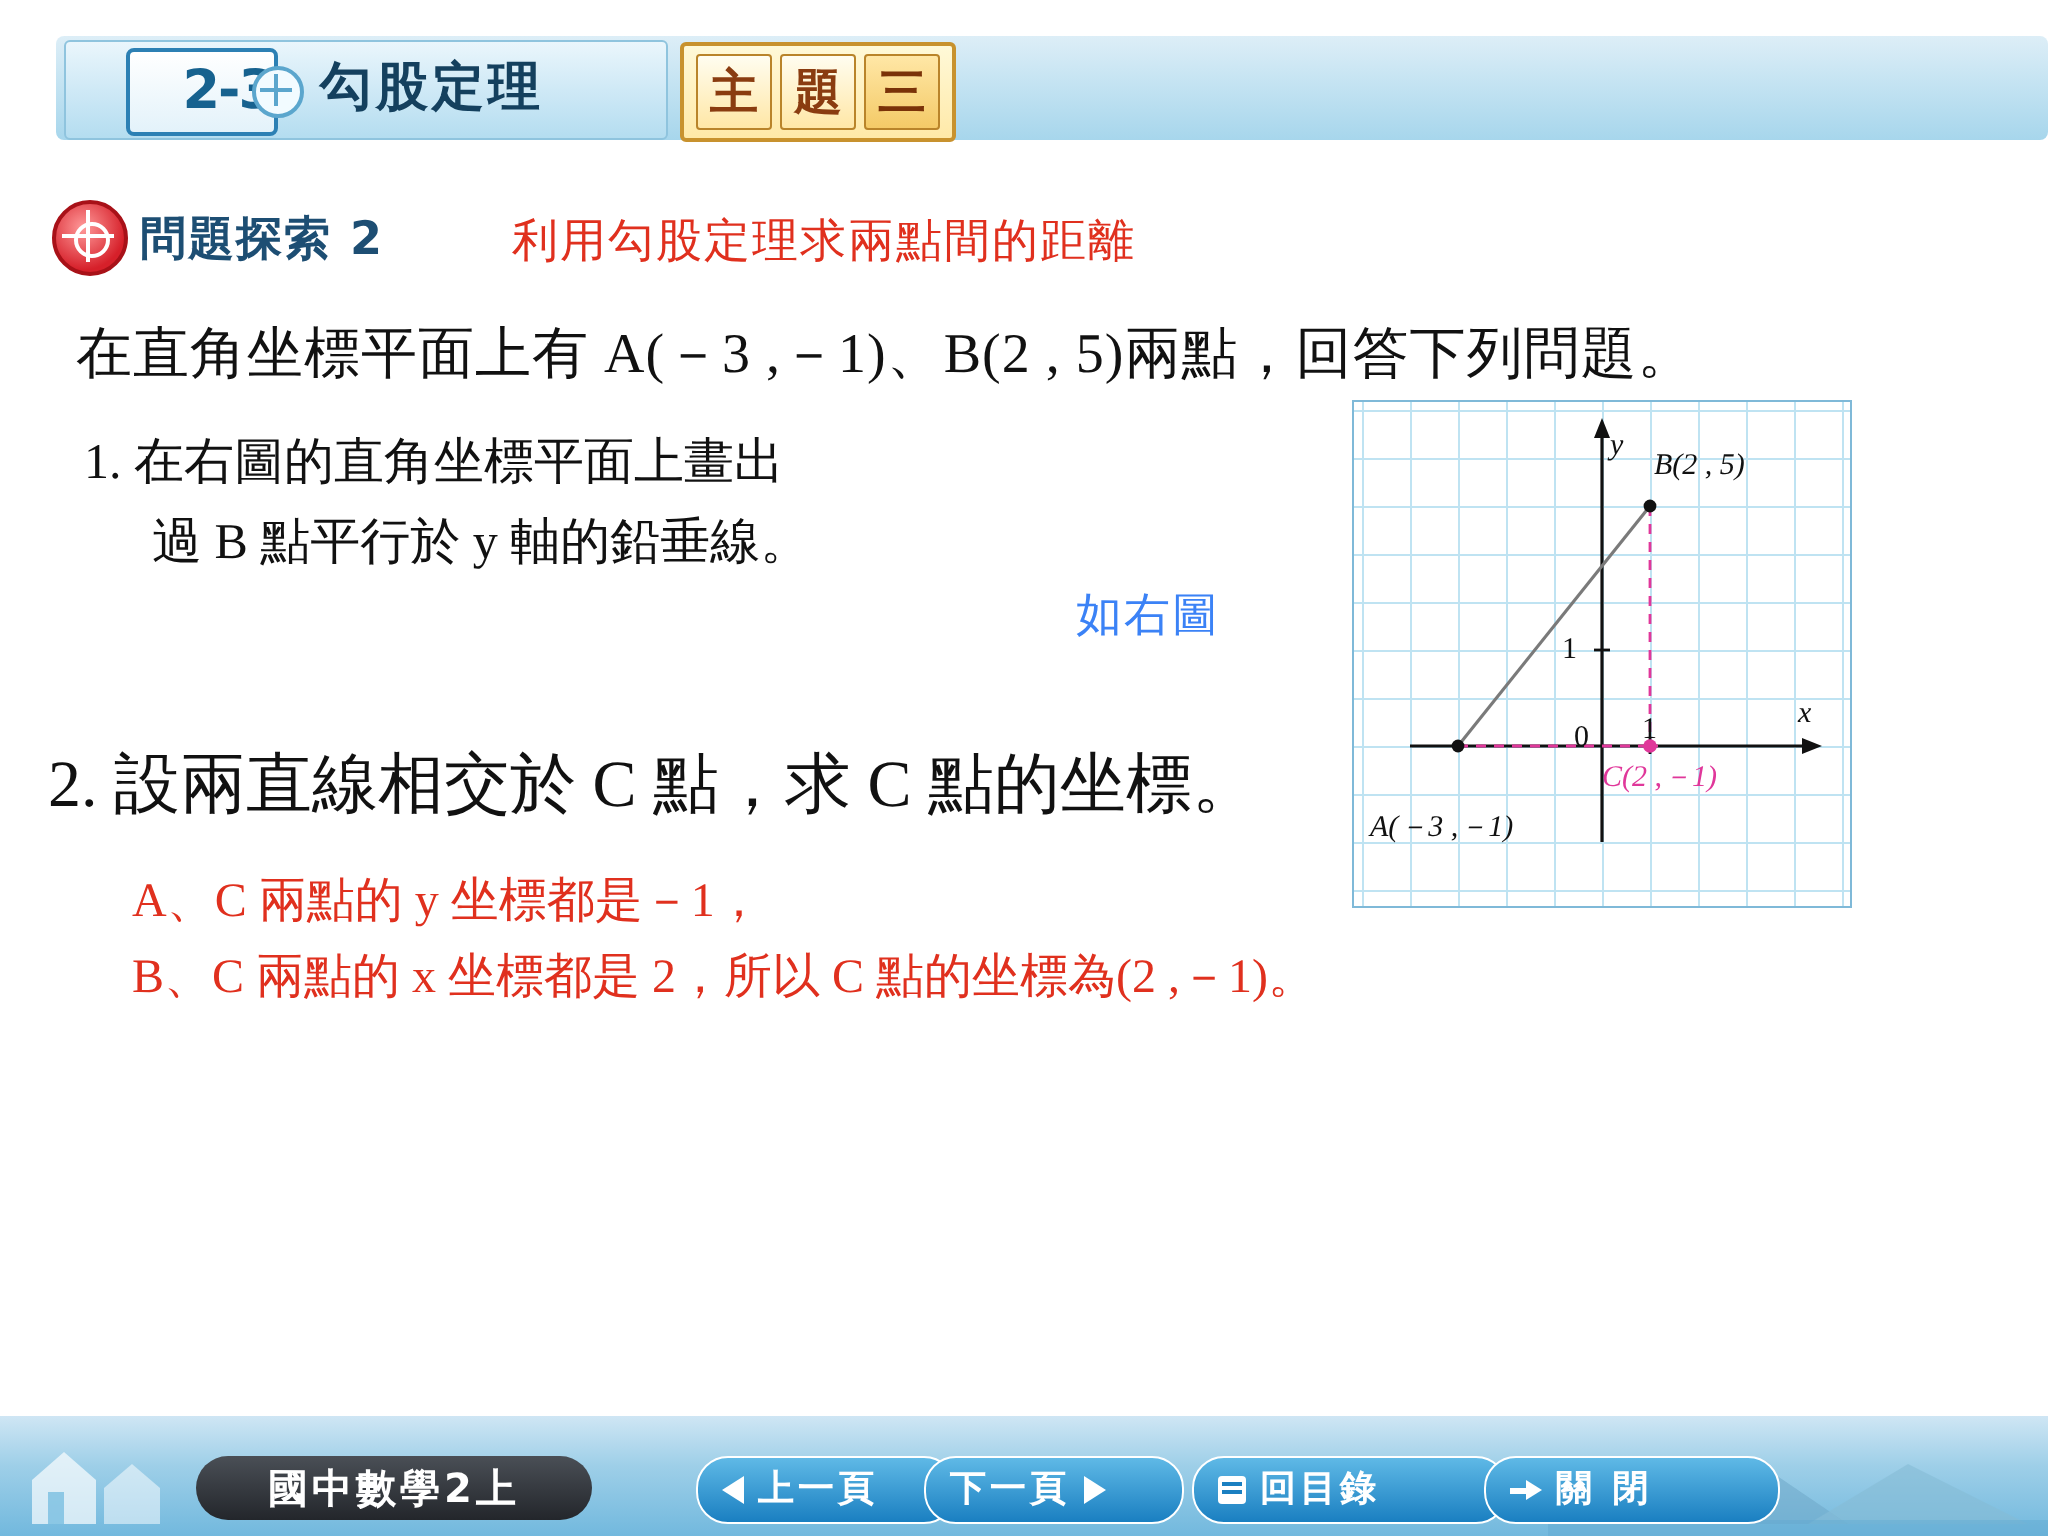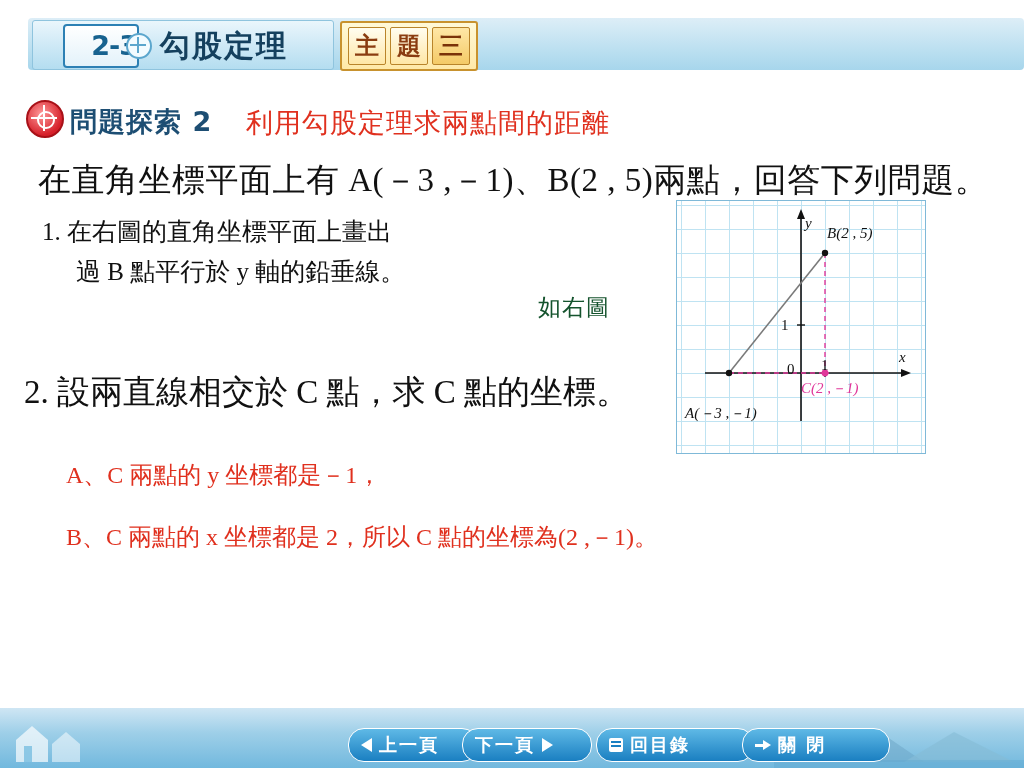--- a/index.html
+++ b/index.html
@@ -71,21 +71,21 @@
     content: "";
     position: absolute;
     background: #5ba6cd;
   }
   .chap-dot:before { left: 9px; top: 2px; width: 2px; height: 16px; }
   .chap-dot:after  { left: 2px; top: 9px; width: 16px; height: 2px; }
 
   .chap-title {
     position: absolute;
     left: 160px; top: 26px;
-    font-size: 30px;
+    font-size: 26px;
     font-weight: bold;
     color: #14405e;
     letter-spacing: 2px;
     font-family: "DejaVu Sans", sans-serif;
     text-align: center;
   }
   .topic-box {
     position: absolute;
     left: 340px; top: 21px;
     height: 46px;
@@ -144,72 +144,72 @@
   .sec-icon span {
     position: absolute;
     left: 9px; top: 9px;
     width: 14px; height: 14px;
     border: 2px solid #ffffff;
     border-radius: 50%;
   }
   .sec-title {
     position: absolute;
     left: 70px; top: 104px;
-    font-size: 27px;
+    font-size: 23px;
     font-weight: bold;
     color: #1d4e73;
     letter-spacing: 1px;
     font-family: "DejaVu Sans", sans-serif;
   }
   .sec-subtitle {
     position: absolute;
-    left: 246px; top: 105px;
-    font-size: 27px;
+    left: 256px; top: 105px;
+    font-size: 23px;
     color: #e0301e;
     letter-spacing: 1px;
   }
 
   
   .stmt {
     position: absolute;
     left: 38px; top: 158px;
-    font-size: 33px;
+    font-size: 28px;
     color: #111111;
     letter-spacing: 0.5px;
   }
   .q1 {
     position: absolute;
     left: 42px; top: 212px;
     font-size: 25px;
     color: #111111;
     line-height: 40px;
   }
   .q1 .ln { display: block; }
   .q1 .ind { padding-left: 34px; }
   .note-red {
     position: absolute;
     left: 538px; top: 292px;
     font-size: 23px;
-    color: #14532d;
+    color: #3b82f6;
     letter-spacing: 1px;
   }
   .q2 {
     position: absolute;
     left: 24px; top: 370px;
     font-size: 33px;
     color: #111111;
   }
   .ans {
     position: absolute;
     left: 66px; top: 432px;
     font-size: 24px;
     color: #e0301e;
     line-height: 38px;
   }
-  .ans .ln { display: block; margin-top: 24px; }
+  .ans .ln { display: block; }
 
   
   .fig {
     position: absolute;
     left: 676px; top: 200px;
     width: 248px; height: 252px;
     background: #ffffff;
     border: 1px solid #7fb9d8;
   }
   .grid {
@@ -406,20 +406,21 @@
       <polygon points="10,22 26,8 42,22 42,44 10,44" fill="#ffffff" opacity=".8"></polygon>
       <rect x="18" y="28" width="8" height="16" fill="#8ec9e6"></rect>
       <polygon points="46,26 60,14 74,26 74,44 46,44" fill="#ffffff" opacity=".6"></polygon>
     </svg>
     <svg class="footer-deco-right" viewBox="0 0 250 58">
       <path d="M0 46 L40 22 L70 46 Z" fill="#7fb3cf" opacity=".7"></path>
       <path d="M50 50 L100 16 L150 50 Z" fill="#6fa7c7" opacity=".65"></path>
       <path d="M130 50 L180 20 L240 50 Z" fill="#86bcd6" opacity=".7"></path>
       <rect x="0" y="48" width="250" height="10" fill="#5ea8d0" opacity=".5"></rect>
     </svg>
+    <div class="book-pill">國中數學2上</div>
 
     <div class="nav-btn nav-prev">
       <span class="tri tri-left"></span>
       <span>上一頁</span>
     </div>
     <div class="nav-btn nav-next">
       <span>下一頁</span>
       <span class="tri tri-right"></span>
     </div>
     <div class="nav-btn nav-toc">

